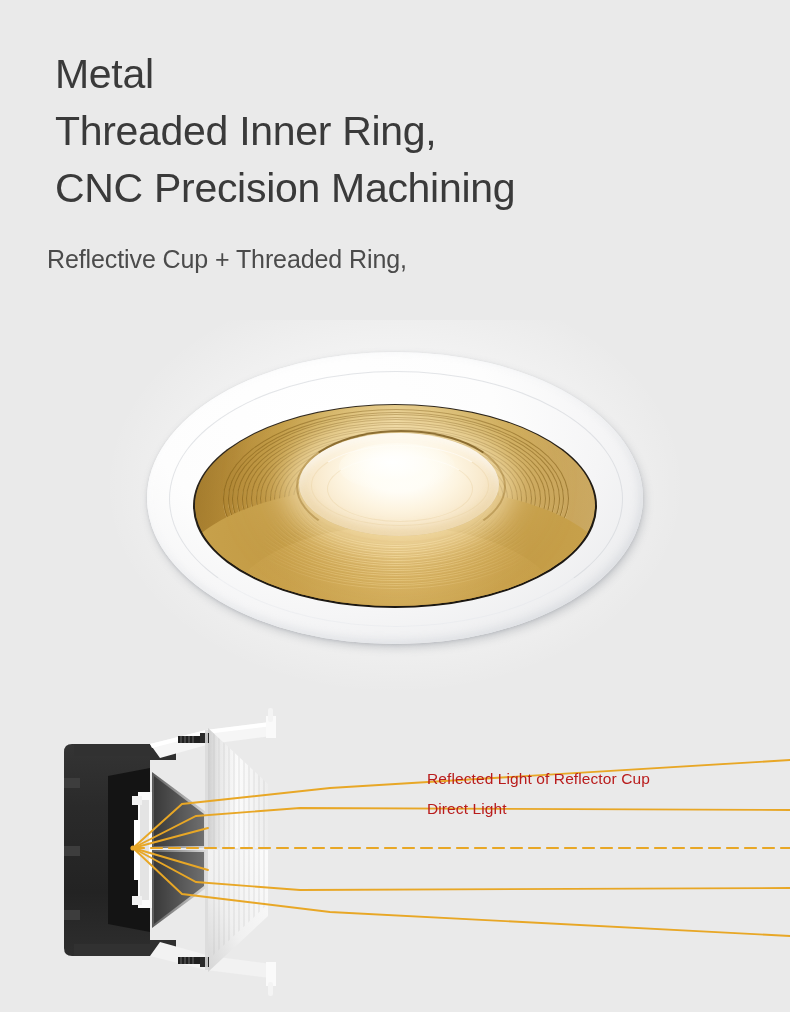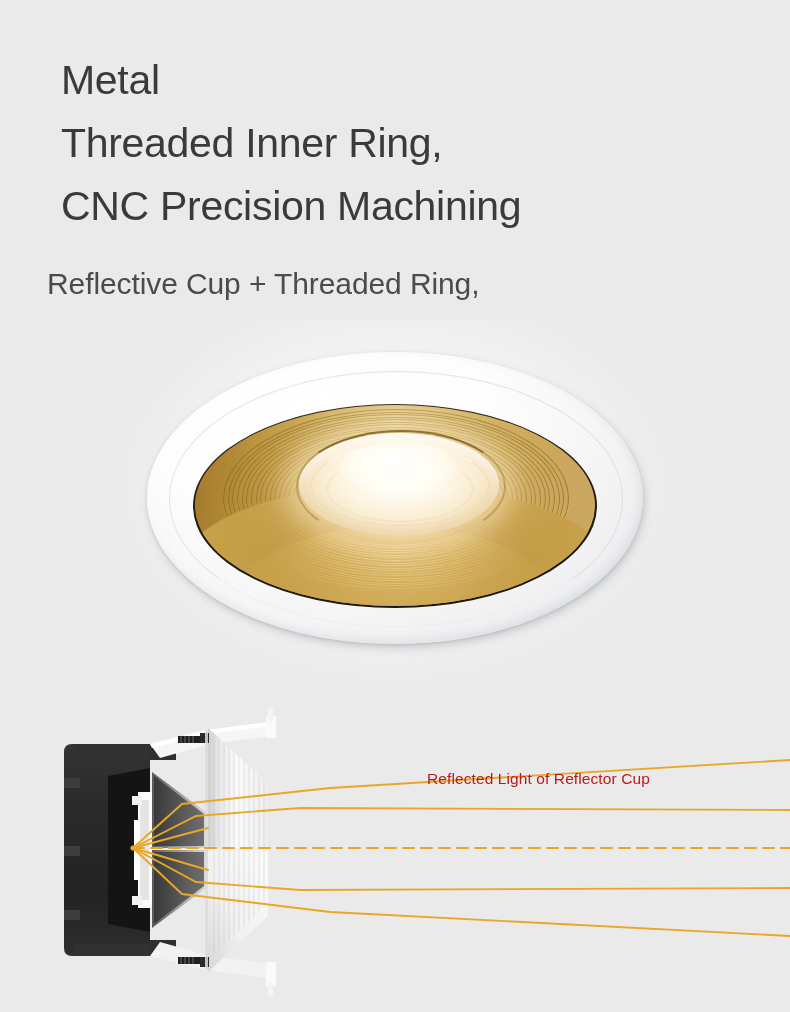--- a/index.html
+++ b/index.html
@@ -17,32 +17,32 @@
   }
 
   
   .text-block {
     position: absolute;
     left: 47px;
     top: 42px;
     width: 700px;
   }
   .headline {
-    margin: 14px;
+    margin: 8px;
     font-size: 41px;
     line-height: 49px;
     font-weight: 400;
     color: #3a3a3a;
     letter-spacing: -0.3px;
     white-space: nowrap;
   }
   .subhead {
     margin: 0;
     padding-top: 20px;
-    font-size: 30px;
+    font-size: 25px;
     line-height: 37px;
     font-weight: 400;
     color: #4b4b4b;
     letter-spacing: -0.1px;
     white-space: nowrap;
   }
 
   
   .photo-stage {
     position: absolute;
@@ -445,13 +445,14 @@
     <line x1="133" y1="148" x2="208" y2="128"></line>
     <line x1="133" y1="148" x2="208" y2="170"></line>
   </g>
 
   <circle cx="133" cy="148" r="2.6" fill="#e8a726"></circle>
 </svg>
 </div>
 
 <div class="ray-labels">
   <div class="ray-label">Reflected Light of Reflector Cup</div>
+  <div class="ray-label">Direct Light</div>
 </div>
 
 </body></html>

